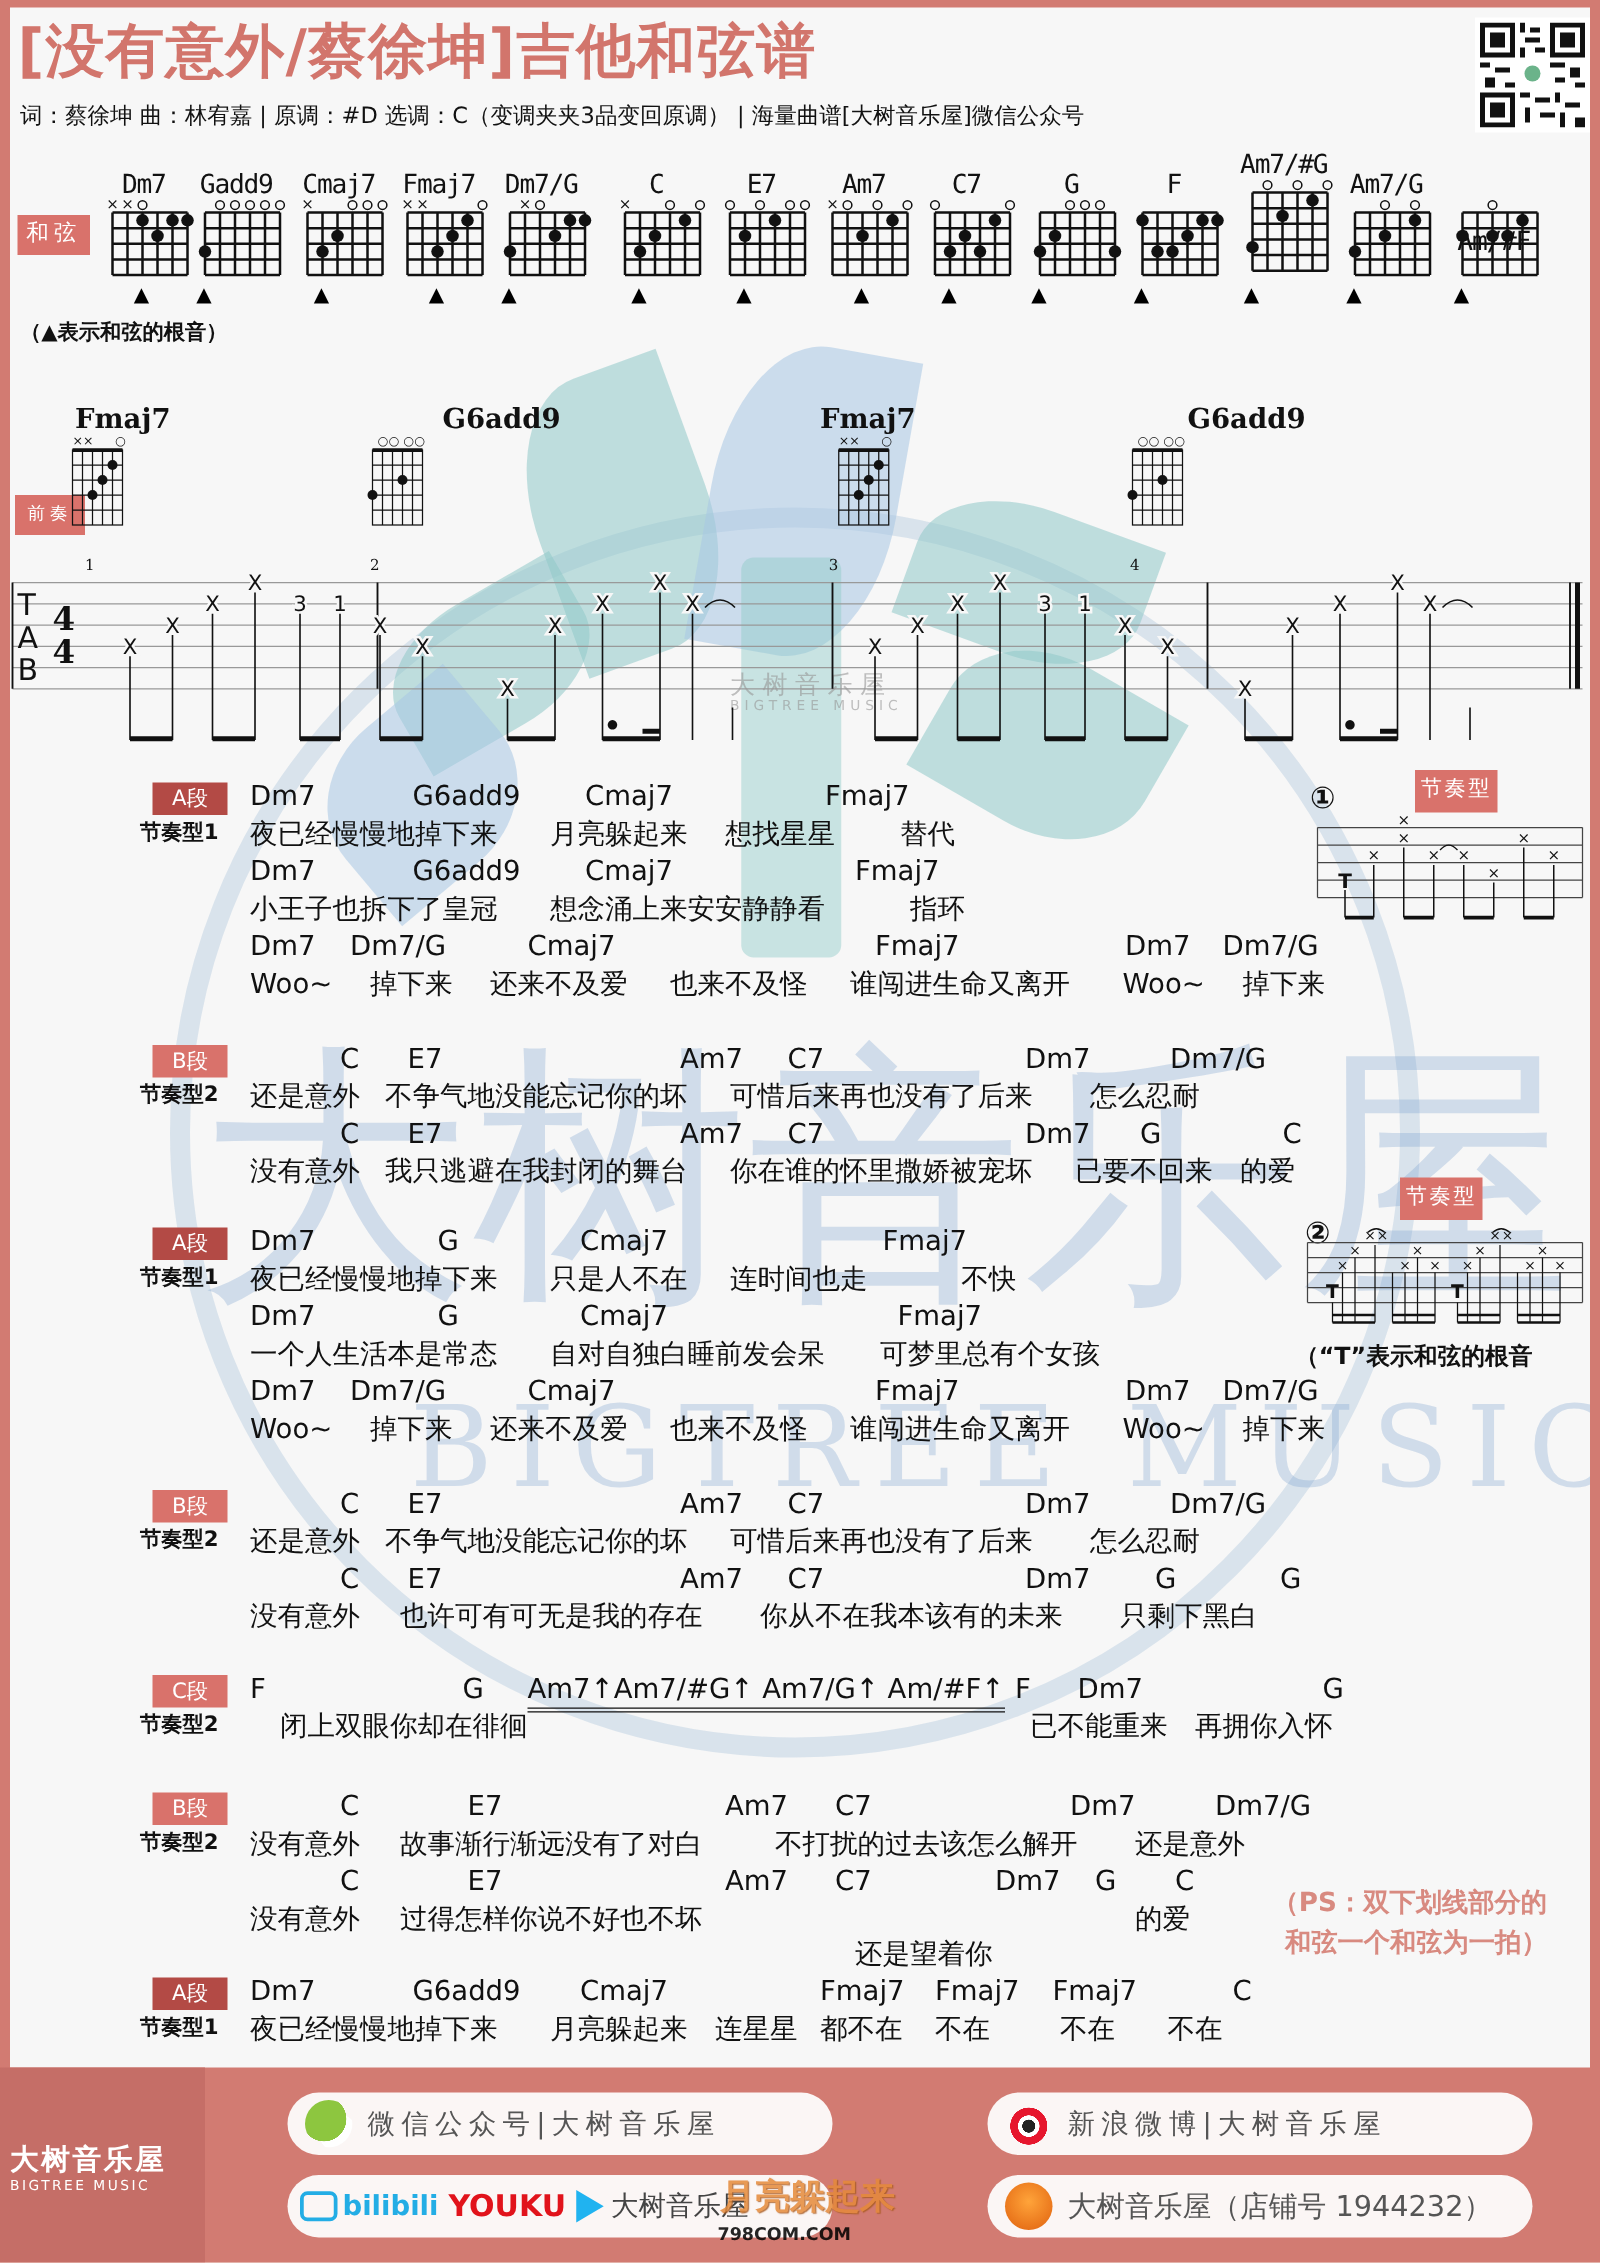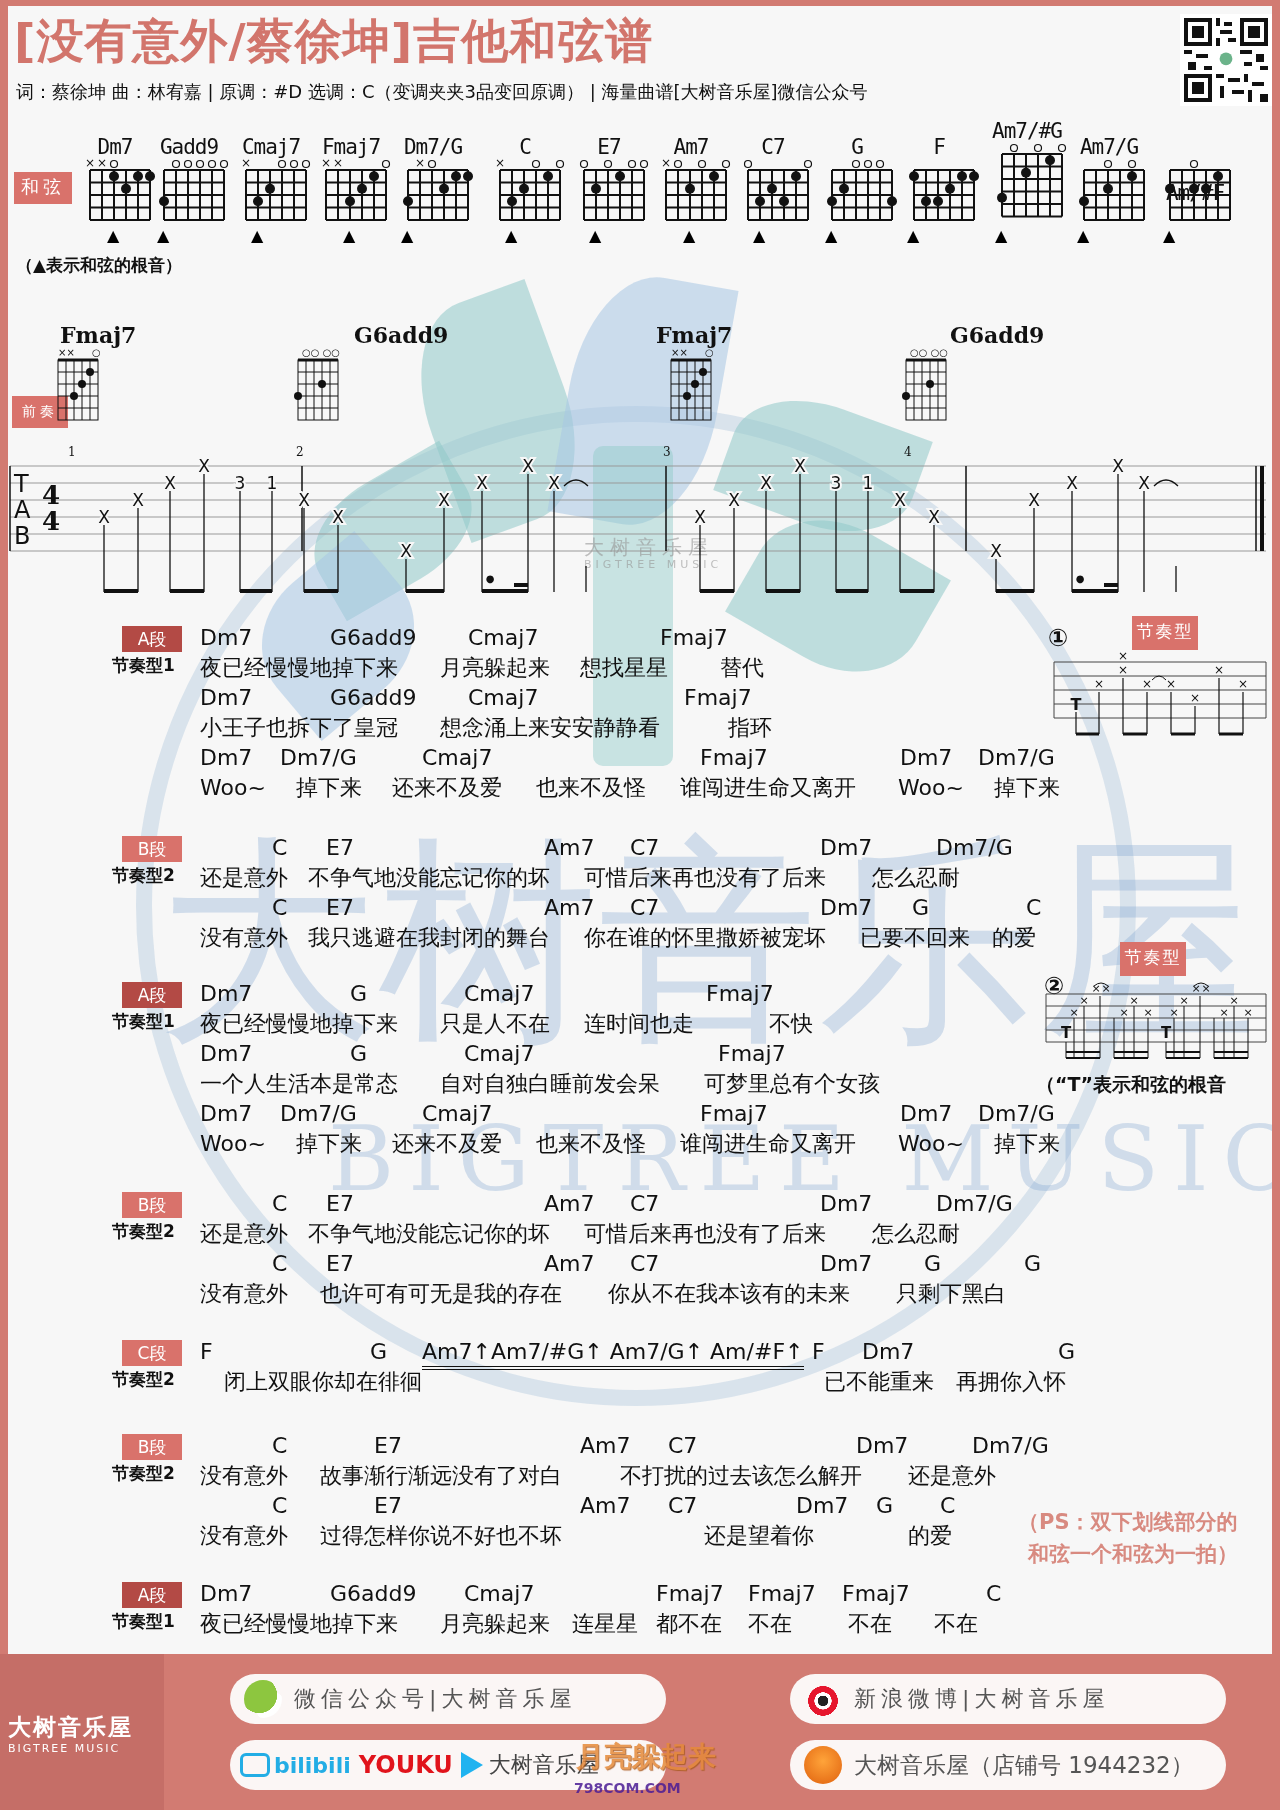--- a/index.html
+++ b/index.html
@@ -32,21 +32,21 @@
   .chordline span, .lyricline span { position: absolute; white-space: nowrap; }
   .note-ps { position: absolute; font-size: 21px; font-weight: bold; color: #d88a80; line-height: 32px; white-space: nowrap; }
   
   .footer-logo { position: absolute; left: 0; top: 1654px; width: 164px; height: 156px; background: #c56e67; }
   .footer-logo .big { position: absolute; left: 8px; top: 58px; font-size: 23px; font-weight: bold; color: #fff; letter-spacing: 2px; white-space: nowrap; }
   .footer-logo .small { position: absolute; left: 8px; top: 88px; font-size: 11px; color: #fff; letter-spacing: 2px; white-space: nowrap; }
   .pill { position: absolute; height: 50px; background: #fbf6f5; border-radius: 25px; display: flex; align-items: center; padding-left: 14px; }
   .pill .ptext { font-size: 22px; color: #555; letter-spacing: 5px; white-space: nowrap; margin-left: 12px; }
   .pill .picon { width: 38px; height: 38px; border-radius: 50%; flex: none; }
   .stamp { position: absolute; left: 576px; top: 1738px; color: #e58a3a; font-weight: bold; font-size: 28px; text-shadow: 1px 1px 1px #a85a20; opacity: 0.85; white-space: nowrap; }
-  .stamp-sub { position: absolute; left: 574px; top: 1780px; color: #4c1d95; font-weight: bold; font-size: 14px; opacity: 0.85; }
+  .stamp-sub { position: absolute; left: 574px; top: 1780px; color: #000000; font-weight: bold; font-size: 14px; opacity: 0.85; }
 </style>
 </head>
 <body>
 
 <div id="page">
   <div id="sheet">
 
     <div>
       <div class="wm-ring" style="left:128px;top:400px;width:1000px;height:1000px;"></div>
       <div class="wm-leaf" style="left:420px;top:290px;width:140px;height:230px;background:#8fc9c8;transform:rotate(-20deg);"></div>
@@ -757,21 +757,21 @@
         <div class="line lyricline" style="left: 192px; top: 1274px;"><span style="left: 0px;">没有意外</span><span style="left: 120px;">也许可有可无是我的存在</span><span style="left: 408px;">你从不在我本该有的未来</span><span style="left: 696px;">只剩下黑白</span></div>
         <div class="sec-tag" style="left: 114px; top: 1334px;">C段</div>
         <div class="rhythm-label" style="left: 104px; top: 1362px;">节奏型2</div>
         <div class="line chordline" style="left: 192px; top: 1332px;"><span style="left: 0px;">F</span><span style="left: 170px;">G</span><span style="left: 222px; border-bottom: 4px double rgb(17, 17, 17); padding-bottom: 0px;">Am7↑Am7/#G↑  Am7/G↑  Am/#F↑</span><span style="left: 612px;">F</span><span style="left: 662px;">Dm7</span><span style="left: 858px;">G</span></div>
         <div class="line lyricline" style="left: 192px; top: 1362px;"><span style="left: 24px;">闭上双眼你却在徘徊</span><span style="left: 624px;">已不能重来</span><span style="left: 756px;">再拥你入怀</span></div>
         <div class="sec-tag" style="left: 114px; top: 1428px;">B段</div>
         <div class="rhythm-label" style="left: 104px; top: 1456px;">节奏型2</div>
         <div class="line chordline" style="left: 192px; top: 1426px;"><span style="left: 72px;">C</span><span style="left: 174px;">E7</span><span style="left: 380px;">Am7</span><span style="left: 468px;">C7</span><span style="left: 656px;">Dm7</span><span style="left: 772px;">Dm7/G</span></div>
         <div class="line lyricline" style="left: 192px; top: 1456px;"><span style="left: 0px;">没有意外</span><span style="left: 120px;">故事渐行渐远没有了对白</span><span style="left: 420px;">不打扰的过去该怎么解开</span><span style="left: 708px;">还是意外</span></div>
         <div class="line chordline" style="left: 192px; top: 1486px;"><span style="left: 72px;">C</span><span style="left: 174px;">E7</span><span style="left: 380px;">Am7</span><span style="left: 468px;">C7</span><span style="left: 596px;">Dm7</span><span style="left: 676px;">G</span><span style="left: 740px;">C</span></div>
-        <div class="line lyricline" style="left: 192px; top: 1516px;"><span style="left: 0px;">没有意外</span><span style="left: 120px;">过得怎样你说不好也不坏</span><span style="left: 504px;">还是望着你</span><span style="left: 708px;">的爱</span></div>
+        <div class="line lyricline" style="left: 192px; top: 1516px;"><span style="left: 0px;">没有意外</span><span style="left: 120px;">过得怎样你说不好也不坏</span><span style="left: 484px; margin-top: 28px;">还是望着你</span><span style="left: 708px;">的爱</span></div>
         <div class="sec-tag dark" style="left: 114px; top: 1576px;">A段</div>
         <div class="rhythm-label" style="left: 104px; top: 1604px;">节奏型1</div>
         <div class="line chordline" style="left: 192px; top: 1574px;"><span style="left: 0px;">Dm7</span><span style="left: 130px;">G6add9</span><span style="left: 264px;">Cmaj7</span><span style="left: 456px;">Fmaj7</span><span style="left: 548px;">Fmaj7</span><span style="left: 642px;">Fmaj7</span><span style="left: 786px;">C</span></div>
         <div class="line lyricline" style="left: 192px; top: 1604px;"><span style="left: 0px;">夜已经慢慢地掉下来</span><span style="left: 240px;">月亮躲起来</span><span style="left: 372px;">连星星</span><span style="left: 456px;">都不在</span><span style="left: 548px;">不在</span><span style="left: 648px;">不在</span><span style="left: 734px;">不在</span></div>
       </div>
 
     <div class="note-ps" style="left:1010px;top:1500px;">（PS：双下划线部分的</div>
     <div class="note-ps" style="left:1020px;top:1532px;">和弦一个和弦为一拍）</div>
   </div>
 

